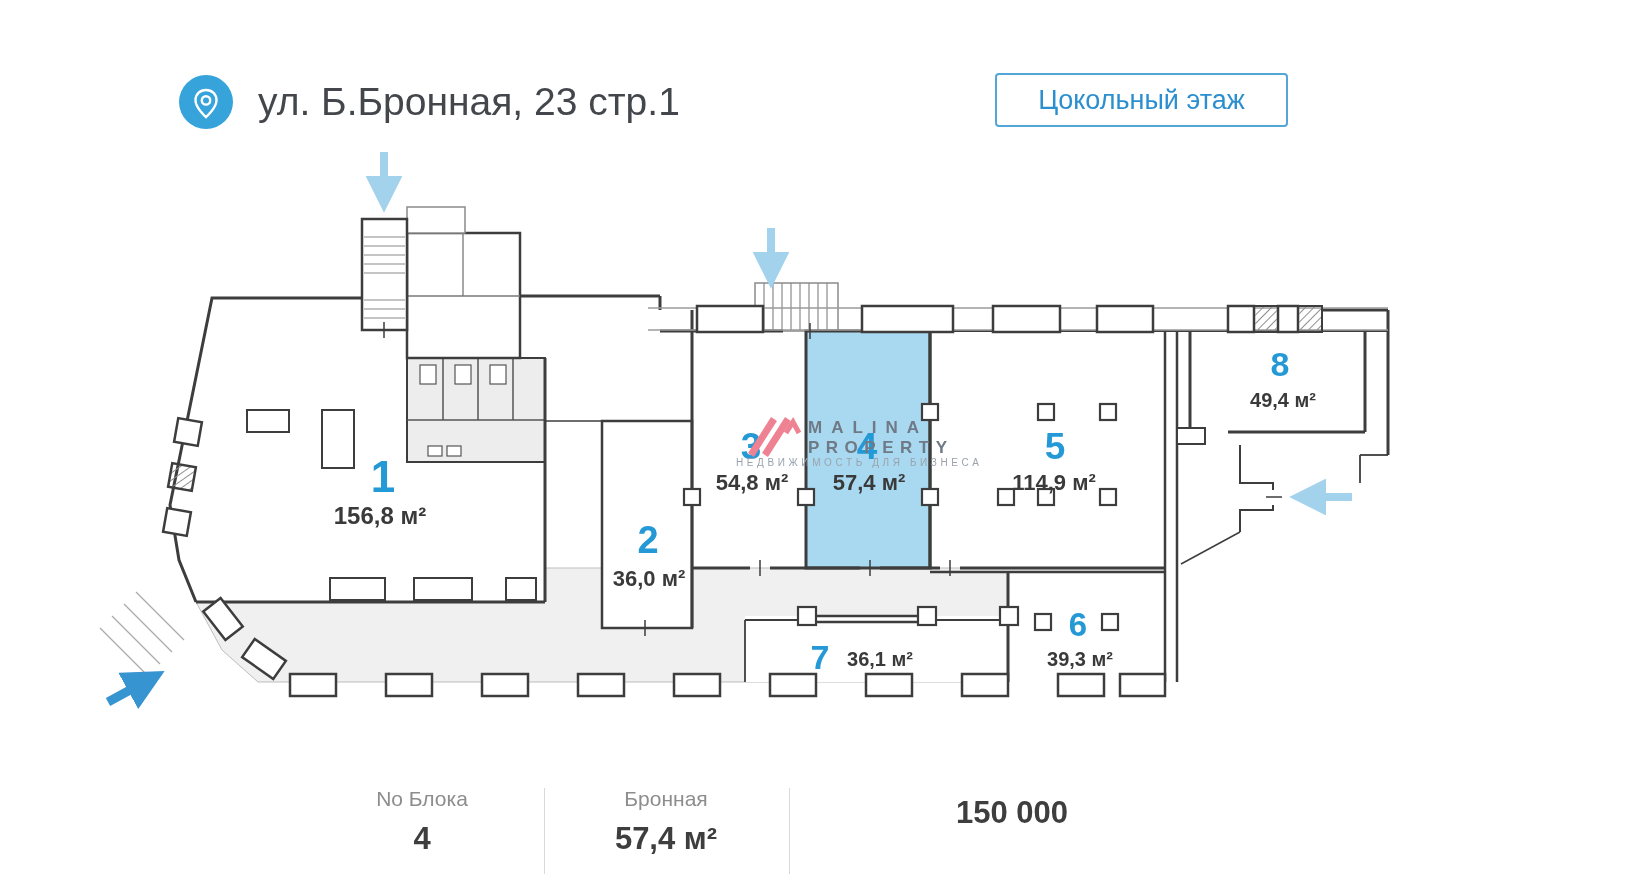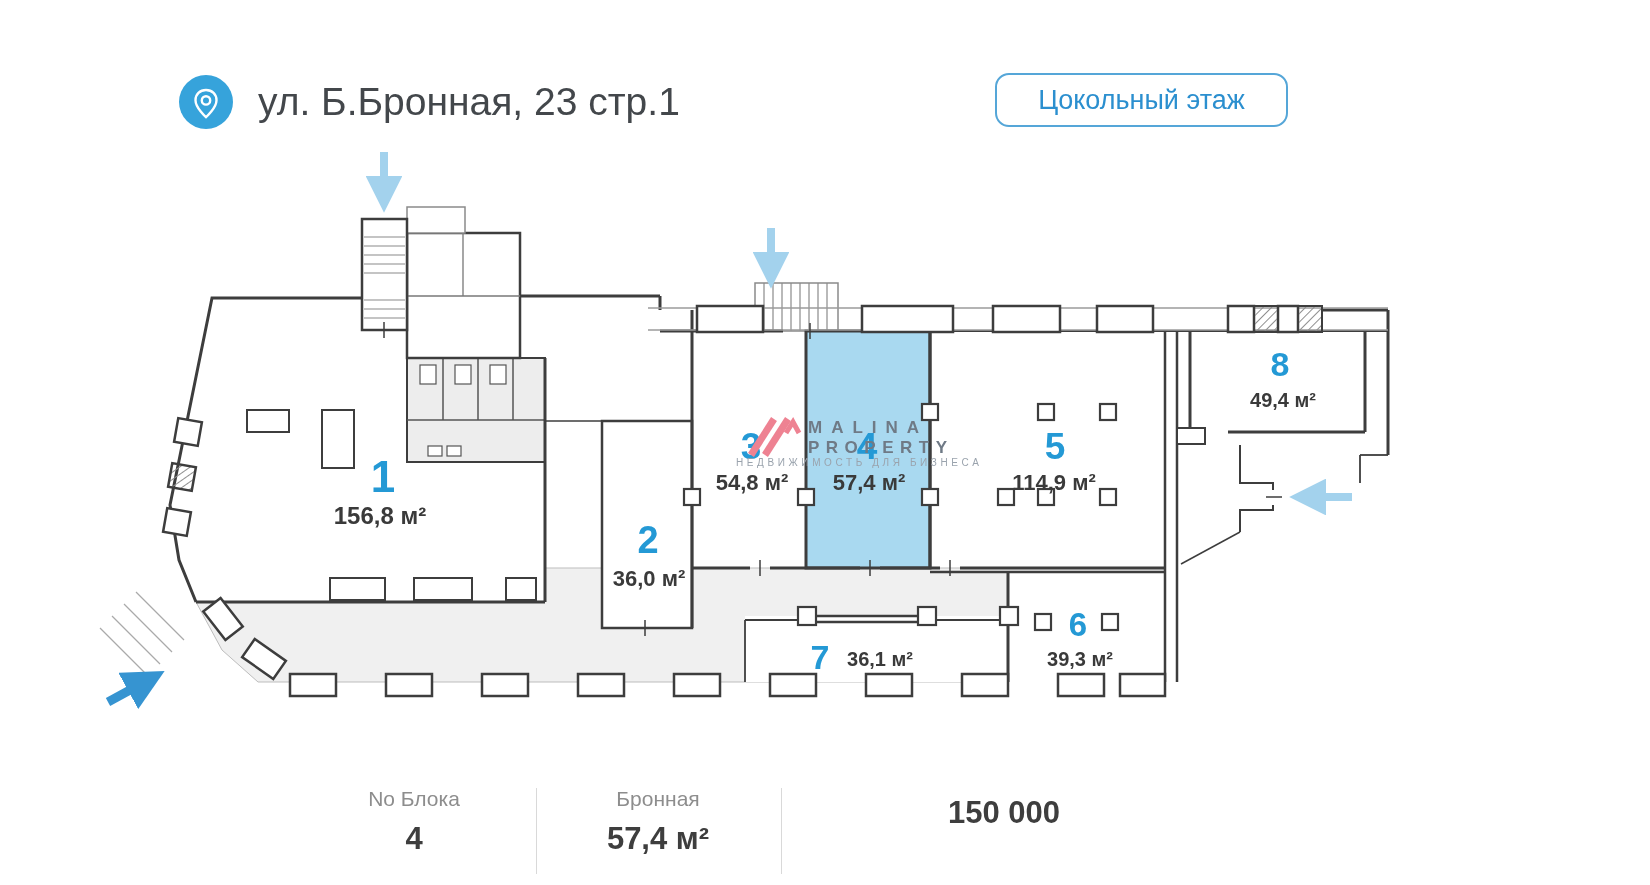--- a/index.html
+++ b/index.html
@@ -2,31 +2,31 @@
 <html><head>
 <meta charset="utf-8">
 <style>
   html,body{margin:0;padding:0;background:#ffffff;}
   .canvas{position:relative;width:1650px;height:885px;background:#fff;overflow:hidden;
           font-family:"Liberation Sans",sans-serif;}
   
   .addr{position:absolute;left:178px;top:74px;display:flex;align-items:center;gap:24px;}
   .addr-title{font-size:39px;color:#43474b;}
   .badge{position:absolute;left:995px;top:73px;width:293px;height:54px;border:2px solid #55a6d8;
-         border-radius:14px;display:flex;align-items:center;justify-content:center;
+         border-radius:4px;display:flex;align-items:center;justify-content:center;
          color:#2b8fcf;font-size:27px;background:#fff;box-sizing:border-box;}
   
   .plan{position:absolute;left:0;top:0;}
   .num{fill:#2499d5;font-weight:bold;}
   .area{fill:#3a3a3a;font-weight:bold;}
   .wm1{fill:#6f7a86;font-weight:bold;font-size:17px;letter-spacing:9px;}
   .wm2{fill:#6f7a86;font-weight:bold;font-size:17px;letter-spacing:6.5px;}
   .wm3{fill:#9aa3ad;font-size:10px;letter-spacing:3.6px;}
   
-  .info{position:absolute;left:4px;top:786px;width:1506px;height:92px;}
+  .info{position:absolute;left:12px;top:786px;width:1506px;height:92px;}
   .divider{position:absolute;top:2px;width:1px;height:86px;background:#d9d9d9;}
   .col{position:absolute;text-align:center;}
   .lbl{font-size:21px;color:#8d8d8d;line-height:26px;}
   .val{font-size:31px;font-weight:bold;color:#3e3e3e;margin-top:9px;}
 </style>
 </head>
 <body>
 
 <div class="canvas">
 

